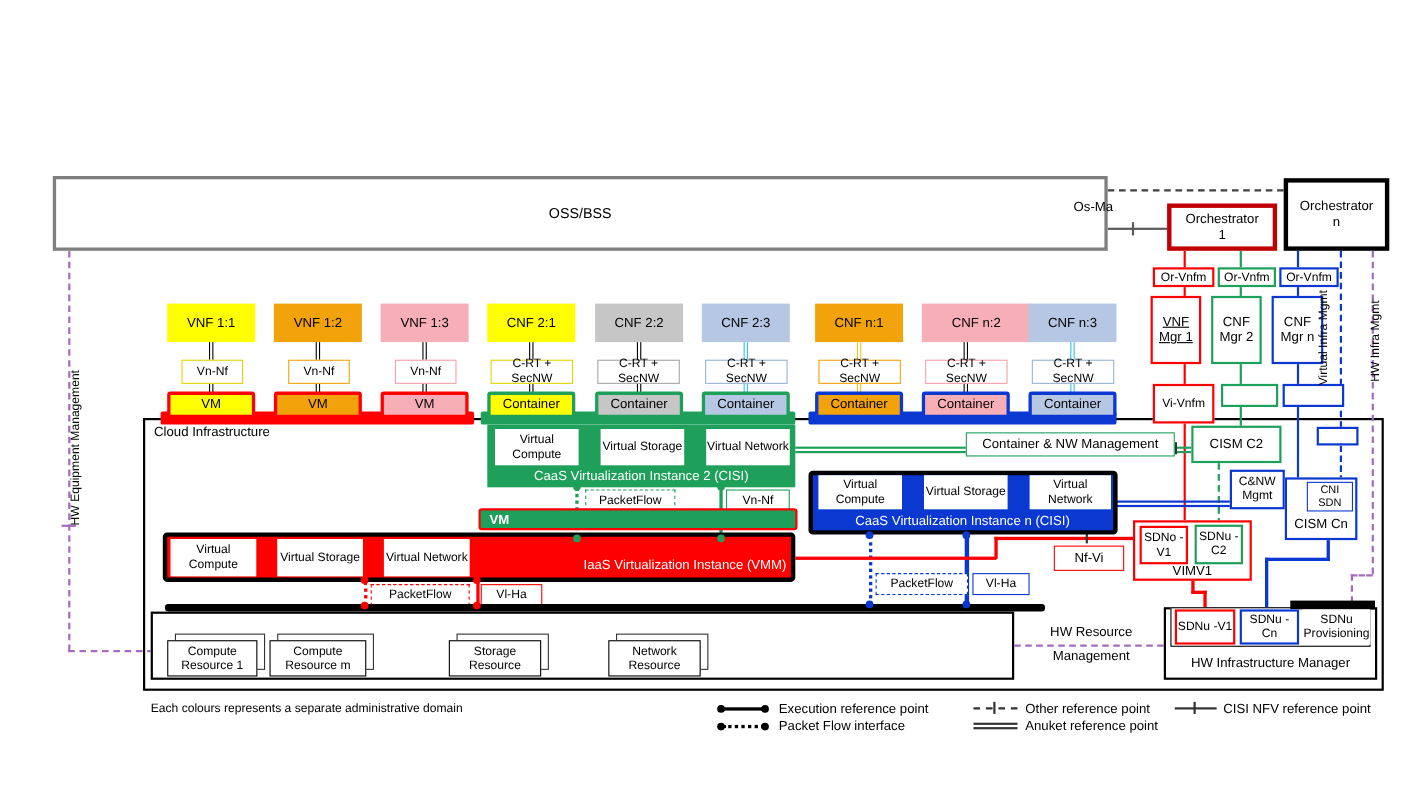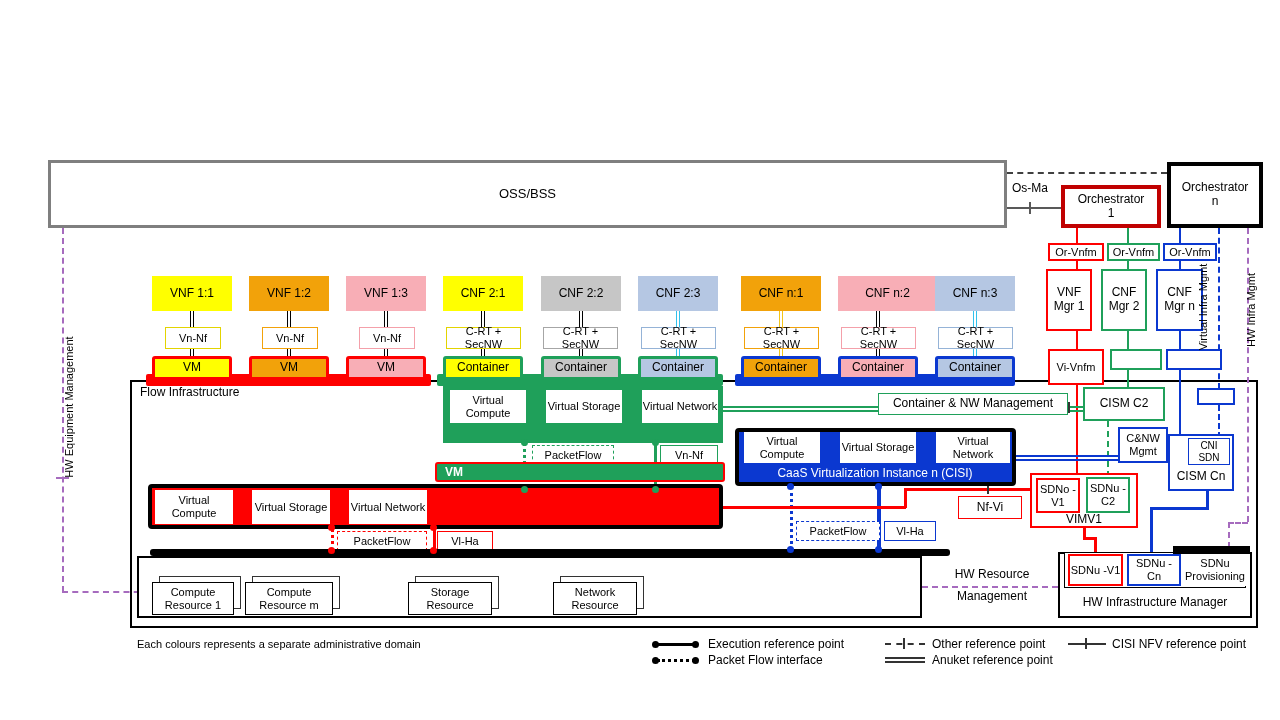--- a/index.html
+++ b/index.html
@@ -23,34 +23,34 @@
 <body>
 
 <div id="canvas">
 
   <div class="abs lbl t13 z2 whitebg" style="left:48px;top:160px;width:959px;height:68px;border:3px solid #7F7F7F;">OSS/BSS</div>
 
   <div class="abs z1" style="left:1007px;top:172px;width:160px;height:0;border-top:2px dashed #404040;"></div>
 
   <div class="abs z1" style="left:1007px;top:207px;width:54px;height:2px;background:#595959;"></div>
   <div class="abs z1" style="left:1029px;top:202px;width:2px;height:12px;background:#595959;"></div>
-  <div class="abs lbl t12 z2" style="left:1004px;top:180px;width:52px;height:18px;">Os-Ma</div>
+  <div class="abs lbl t12 z2" style="left:968px;top:180px;width:52px;height:18px;">Os-Ma</div>
 
   <div class="abs lbl t12 z2 whitebg" style="left:1061px;top:185px;width:100px;height:43px;border:4px solid #C00000;padding:0 10px;">Orchestrator 1</div>
   <div class="abs lbl t12 z2 whitebg" style="left:1167px;top:162px;width:96px;height:66px;border:4px solid #000;padding:0 10px;">Orchestrator n</div>
 
   <div class="abs z1" style="left:1076px;top:226px;width:2px;height:247px;background:#FF0000;"></div>
   <div class="abs z1" style="left:1127px;top:226px;width:2px;height:162px;background:#1FA05A;"></div>
   <div class="abs z1" style="left:1179px;top:226px;width:2px;height:210px;background:#0B38D0;"></div>
 
   <div class="abs lbl t11 z2 whitebg" style="left:1048px;top:243px;width:56px;height:18px;border:2px solid #FF0000;">Or-Vnfm</div>
   <div class="abs lbl t11 z2 whitebg" style="left:1107px;top:243px;width:53px;height:18px;border:2px solid #1FA05A;">Or-Vnfm</div>
   <div class="abs lbl t11 z2 whitebg" style="left:1163px;top:243px;width:54px;height:18px;border:2px solid #0B38D0;">Or-Vnfm</div>
 
-  <div class="abs lbl t12 z2 whitebg" style="left:1046px;top:269px;width:46px;height:62px;border:2px solid #FF0000;padding:0 4px;">VNF Mgr 1</div>
+  <div class="abs lbl t12 z2 whitebg" style="left:1046px;top:269px;width:46px;height:62px;border:2px solid #FF0000;padding:0 4px;text-decoration:underline;">VNF Mgr 1</div>
   <div class="abs lbl t12 z2 whitebg" style="left:1101px;top:269px;width:46px;height:62px;border:2px solid #1FA05A;padding:0 4px;">CNF Mgr 2</div>
   <div class="abs lbl t12 z2 whitebg" style="left:1156px;top:269px;width:47px;height:62px;border:2px solid #0B38D0;padding:0 4px;">CNF Mgr n</div>
 
   <div class="abs lbl t11 z2 whitebg" style="left:1048px;top:349px;width:56px;height:36px;border:2px solid #FF0000;">Vi-Vnfm</div>
   <div class="abs z2 whitebg" style="left:1110px;top:349px;width:52px;height:21px;border:2px solid #1FA05A;"></div>
   <div class="abs z2 whitebg" style="left:1166px;top:349px;width:56px;height:21px;border:2px solid #0B38D0;"></div>
 
   <div class="abs z1" style="left:1218px;top:228px;width:0;height:161px;border-left:2px dashed #0B38D0;"></div>
   <div class="abs z2 whitebg" style="left:1197px;top:388px;width:38px;height:17px;border:2px solid #0B38D0;"></div>
   <div class="abs z1" style="left:1218px;top:405px;width:0;height:33px;border-left:2px dashed #0B38D0;"></div>
@@ -109,44 +109,46 @@
   <div class="abs lbl t12 z2 f-lblue" style="left:935px;top:276px;width:80px;height:35px;">CNF n:3</div>
   <div class="abs z1 dblv" style="left:973px;top:311px;height:46px;border-color:#33C1EC;"></div>
   <div class="abs lbl t11 z2 whitebg" style="left:938px;top:327px;width:75px;height:22px;border:1.5px solid #95B3D7;">C-RT + SecNW</div>
   <div class="abs lbl t12 z2 f-lblue" style="left:935px;top:356px;width:80px;height:24px;border:3px solid #0B38D0;border-radius:3px;">Container</div>
 
   <div class="abs z1 f-red" style="left:146px;top:374px;width:285px;height:12px;border-radius:2px;"></div>
   <div class="abs z1 f-green" style="left:437px;top:374px;width:286px;height:12px;border-radius:2px;"></div>
   <div class="abs z1 f-blue" style="left:735px;top:374px;width:280px;height:12px;border-radius:2px;"></div>
 
   <div class="abs z0 whitebg" style="left:130px;top:380px;width:1128px;height:248px;border:2px solid #000;"></div>
-  <div class="abs t12 z2" style="left:140px;top:385px;">Flow Infrastructure</div>
+  <div class="abs t12 z2" style="left:140px;top:385px;">Cloud Infrastructure</div>
 
   <div class="abs z2 f-green" style="left:443px;top:386px;width:280px;height:57px;"></div>
   <div class="abs lbl t11 z2 whitebg" style="left:450px;top:390px;width:76px;height:33px;">Virtual Compute</div>
   <div class="abs lbl t11 z2 whitebg" style="left:546px;top:390px;width:76px;height:33px;">Virtual Storage</div>
   <div class="abs lbl t11 z2 whitebg" style="left:642px;top:390px;width:76px;height:33px;">Virtual Network</div>
+  <div class="abs lbl t12 z2" style="left:443px;top:424px;width:280px;height:17px;color:#fff;">CaaS Virtualization Instance 2 (CISI)</div>
 
   <div class="abs z1" style="left:523px;top:442px;width:0;height:48px;border-left:3px dotted #1FA05A;"></div>
   <div class="dot f-green" style="left:521px;top:439px;"></div>
   <div class="dot f-green" style="left:521px;top:486px;"></div>
   <div class="abs z1 f-green" style="left:654px;top:442px;width:3px;height:48px;"></div>
   <div class="dot f-green" style="left:652px;top:439px;"></div>
   <div class="dot f-green" style="left:652px;top:486px;"></div>
   <div class="abs lbl t11 z2 whitebg" style="left:532px;top:445px;width:82px;height:20px;border:1.5px dashed #1FA05A;">PacketFlow</div>
   <div class="abs lbl t11 z2 whitebg" style="left:660px;top:445px;width:58px;height:20px;border:1.5px solid #1FA05A;">Vn-Nf</div>
 
   <div class="abs z2 f-green" style="left:435px;top:462px;width:290px;height:20px;border:2.5px solid #FF0000;border-radius:3px;color:#fff;font-size:12px;font-weight:bold;display:flex;align-items:center;padding-left:8px;">
     <span>VM</span>
   </div>
 
   <div class="abs z2 f-red" style="left:148px;top:484px;width:575px;height:45px;border:4px solid #000;border-radius:4px;"></div>
   <div class="abs lbl t11 z2 whitebg" style="left:155px;top:490px;width:78px;height:34px;">Virtual Compute</div>
   <div class="abs lbl t11 z2 whitebg" style="left:252px;top:490px;width:78px;height:34px;">Virtual Storage</div>
   <div class="abs lbl t11 z2 whitebg" style="left:349px;top:490px;width:78px;height:34px;">Virtual Network</div>
+  <div class="abs t12 z2" style="left:430px;top:506px;width:285px;color:#fff;text-align:right;">IaaS Virtualization Instance (VMM)</div>
 
   <div class="abs z1" style="left:331px;top:528px;width:0;height:24px;border-left:3px dotted #FF0000;"></div>
   <div class="dot f-red" style="left:328px;top:524px;"></div>
   <div class="dot f-red" style="left:328px;top:547px;"></div>
   <div class="abs z1 f-red" style="left:433px;top:528px;width:3px;height:24px;"></div>
   <div class="dot f-red" style="left:430px;top:524px;"></div>
   <div class="dot f-red" style="left:430px;top:547px;"></div>
   <div class="abs lbl t11 z2 whitebg" style="left:337px;top:531px;width:90px;height:20px;border:1.5px dashed #FF0000;">PacketFlow</div>
   <div class="abs lbl t11 z2 whitebg" style="left:437px;top:531px;width:56px;height:20px;border:1.5px solid #FF0000;">Vl-Ha</div>
 

